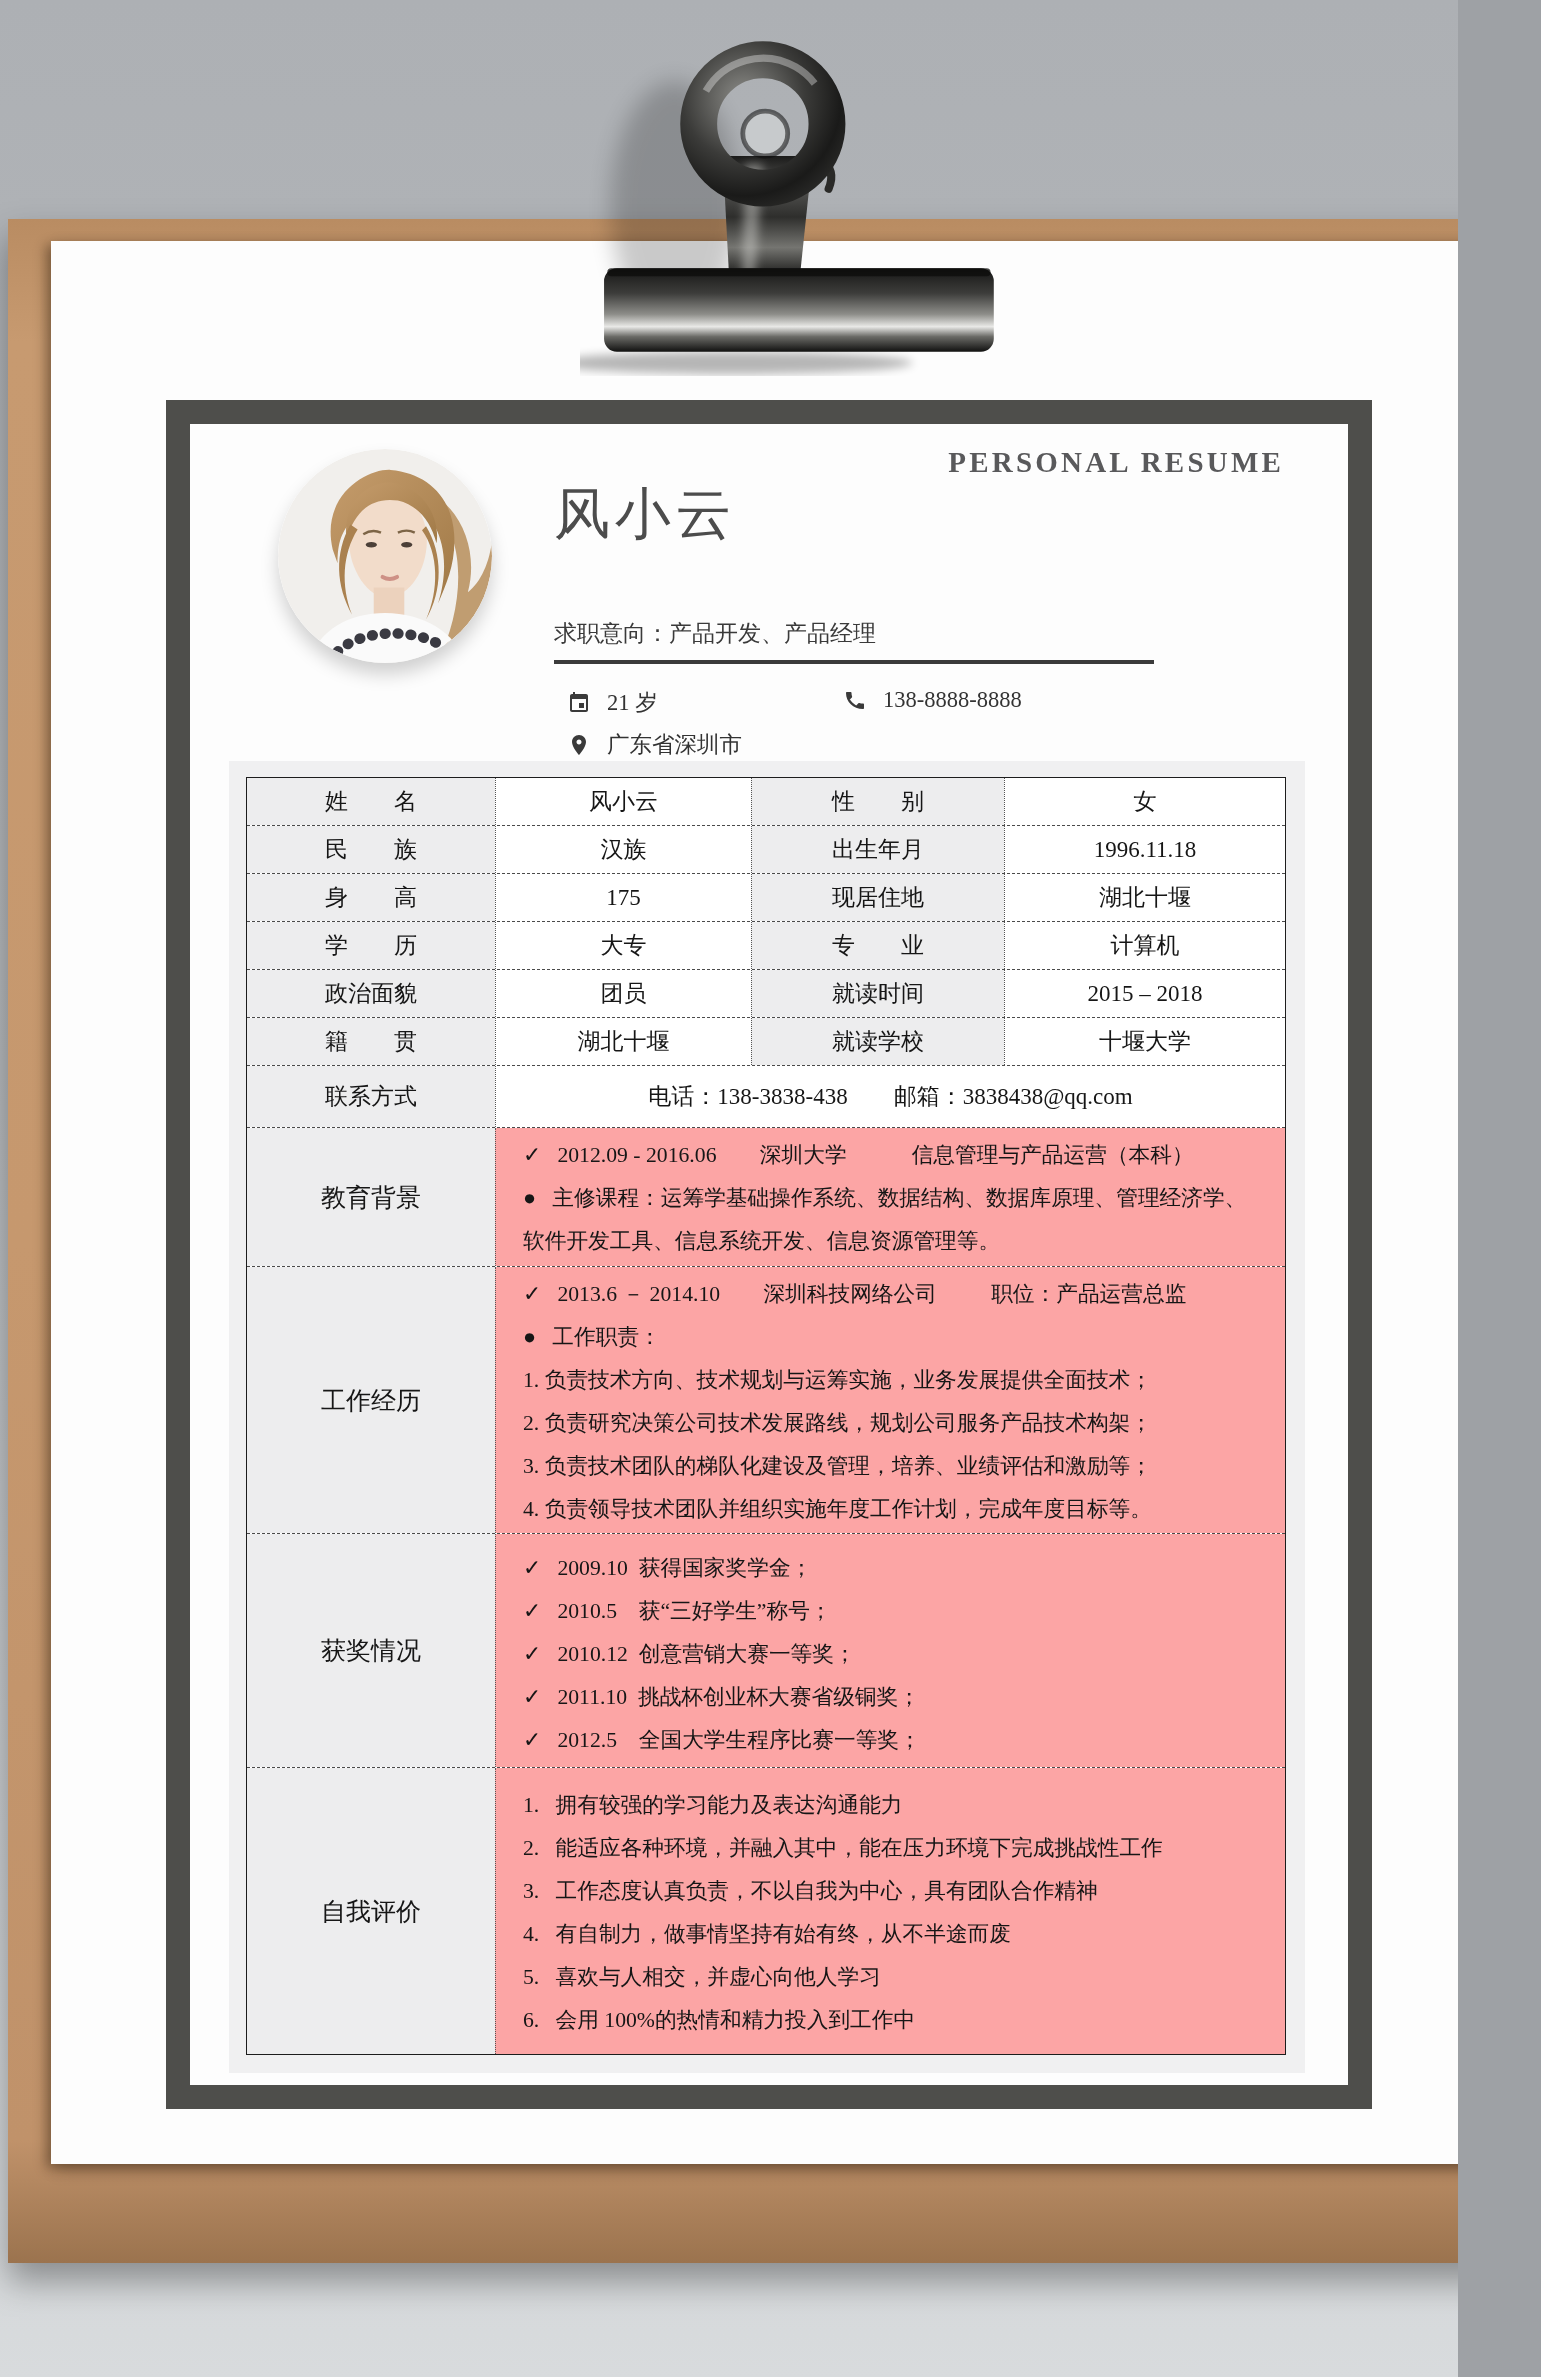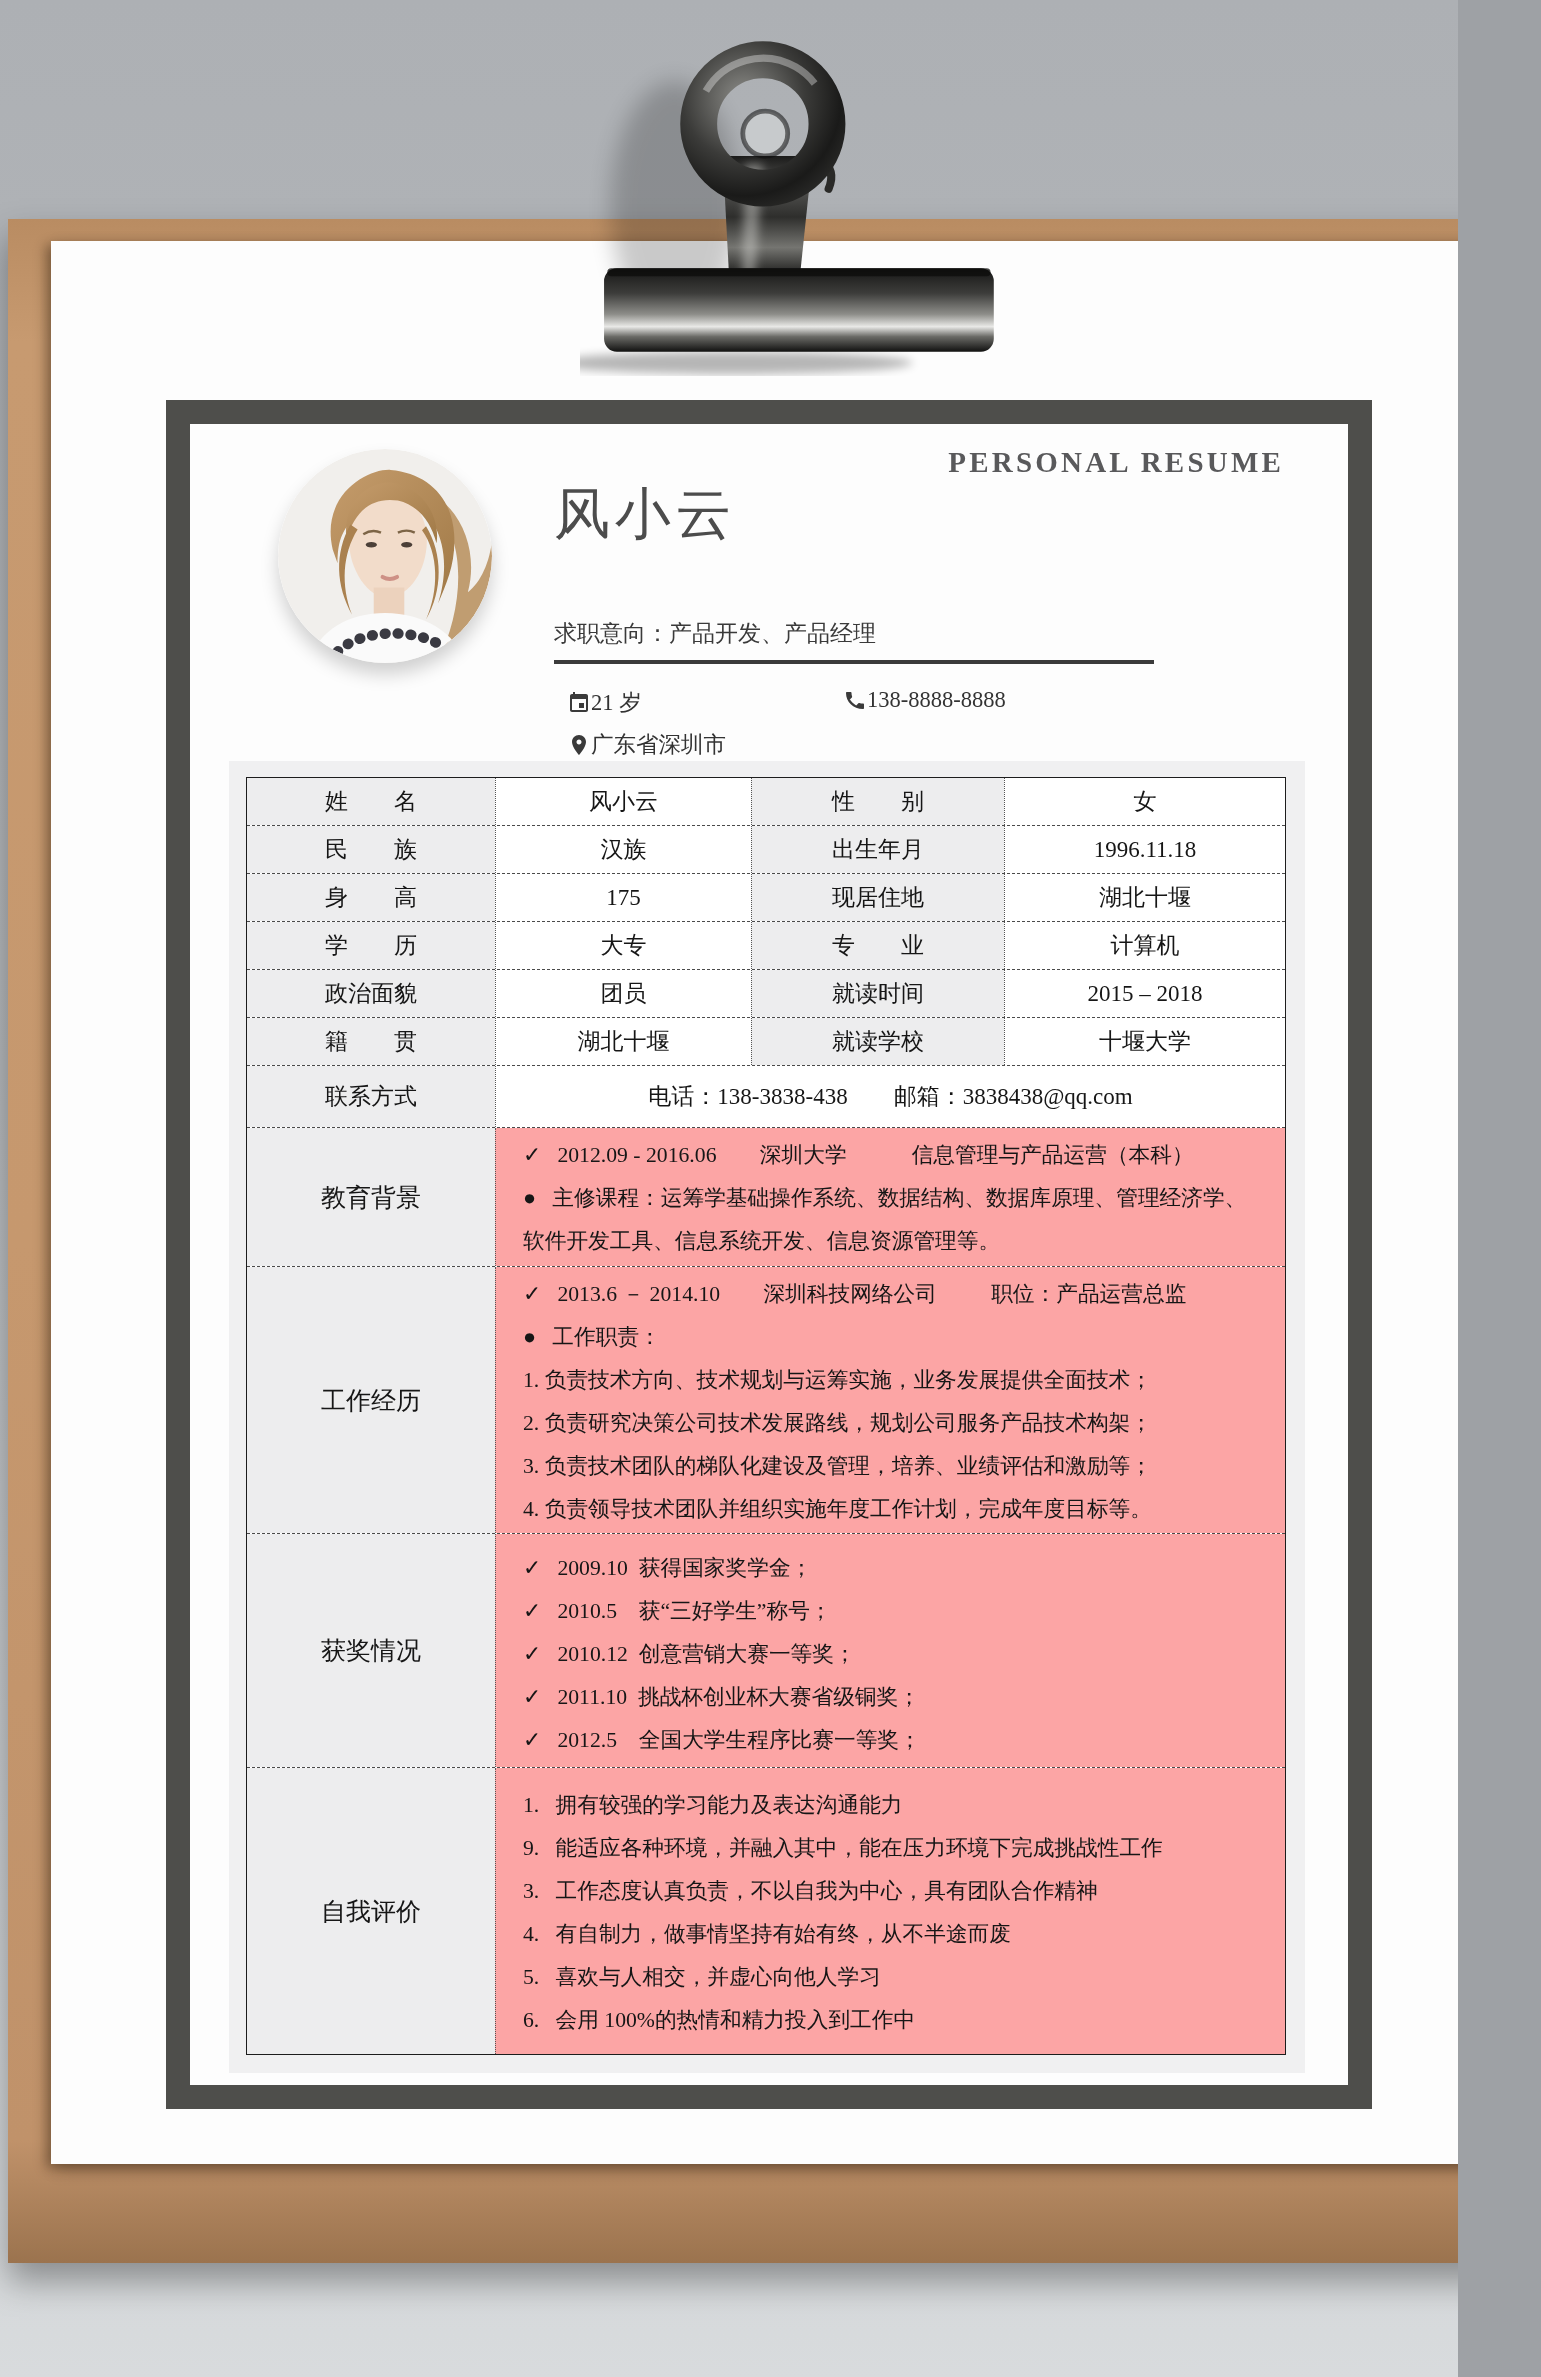--- a/index.html
+++ b/index.html
@@ -14,21 +14,21 @@
   .frame{position:absolute;left:166px;top:400px;width:1206px;height:1709px;
          border:24px solid #4e4e4b;box-sizing:border-box;}
   .brand{position:absolute;left:722px;top:446px;width:562px;text-align:right;
          font-size:29px;font-weight:bold;letter-spacing:3.2px;color:#59595b;}
   .avatar{position:absolute;left:278px;top:449px;width:214px;height:214px;border-radius:50%;
           overflow:hidden;box-shadow:0 11.2px 17.7px rgba(0,0,0,.18);}
   .avatar svg{display:block;}
   .name{position:absolute;left:554px;top:477px;font-size:56px;color:#4c4c4c;letter-spacing:4.8px;}
   .objective{position:absolute;left:554px;top:618px;font-size:23px;color:#3a3a3a;}
   .rule{position:absolute;left:554px;top:660px;width:600px;height:4px;background:#3b3b3b;}
-  .contact{position:absolute;display:flex;align-items:center;font-size:22.5px;color:#333;}
+  .contact{position:absolute;display:flex;align-items:center;gap:16px;font-size:22.5px;color:#333;}
   .contact svg{flex:none;}
   .panel{position:absolute;left:229px;top:761px;width:1076px;height:1312px;background:#f0f0f1;}
   .rtable{position:absolute;left:246px;top:777px;width:1040px;border:1.6px solid #1d1d1d;
           background:#fff;box-sizing:border-box;color:#161616;}
   .trow,.srow{display:flex;border-top:1.6px dashed #4a4a4a;}
   .trow:first-child{border-top:none;}
   .cell{display:flex;align-items:center;justify-content:center;box-sizing:border-box;
         border-left:1.6px dotted #555;font-size:23px;}
   .cell:first-child{border-left:none;}
   .label{background:#ededee;}
@@ -189,21 +189,21 @@
         <div class="sline">✓   2010.12  创意营销大赛一等奖；</div>
         <div class="sline">✓   2011.10  挑战杯创业杯大赛省级铜奖；</div>
         <div class="sline">✓   2012.5    全国大学生程序比赛一等奖；</div>
       </div>
     </div>
 
     <div class="srow" style="height:286px">
       <div class="cell label c1 stitle">自我评价</div>
       <div class="scontent" style="padding-top:16px">
         <div class="sline">1.   拥有较强的学习能力及表达沟通能力</div>
-        <div class="sline">9.   能适应各种环境，并融入其中，能在压力环境下完成挑战性工作</div>
+        <div class="sline">2.   能适应各种环境，并融入其中，能在压力环境下完成挑战性工作</div>
         <div class="sline">3.   工作态度认真负责，不以自我为中心，具有团队合作精神</div>
         <div class="sline">4.   有自制力，做事情坚持有始有终，从不半途而废</div>
         <div class="sline">5.   喜欢与人相交，并虚心向他人学习</div>
         <div class="sline">6.   会用 100%的热情和精力投入到工作中</div>
       </div>
     </div>
   </div>
 
   <svg class="clip" width="417" height="363" viewBox="0 0 520 452">
     <defs>

